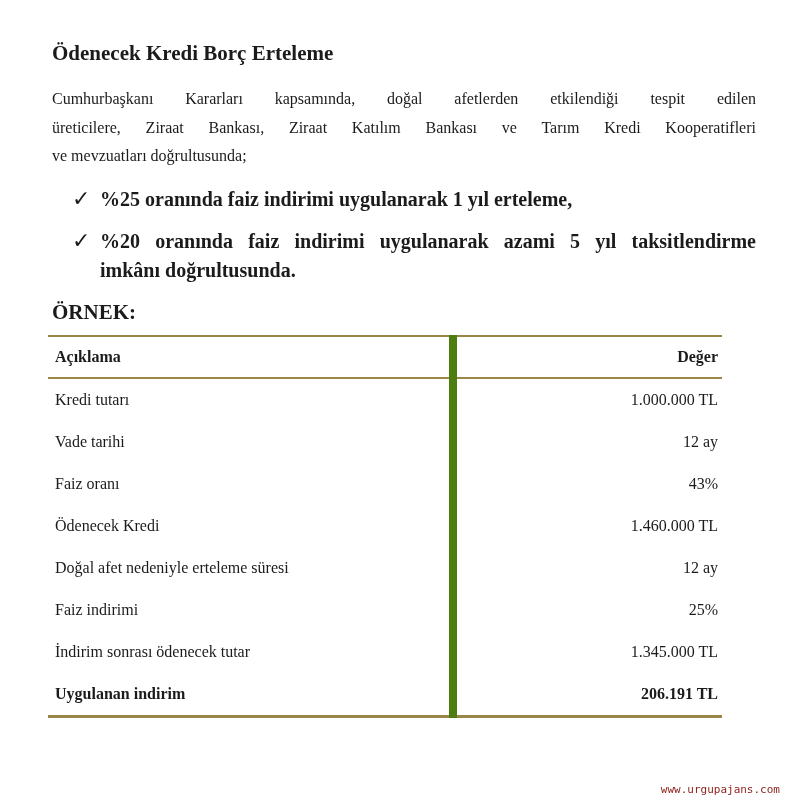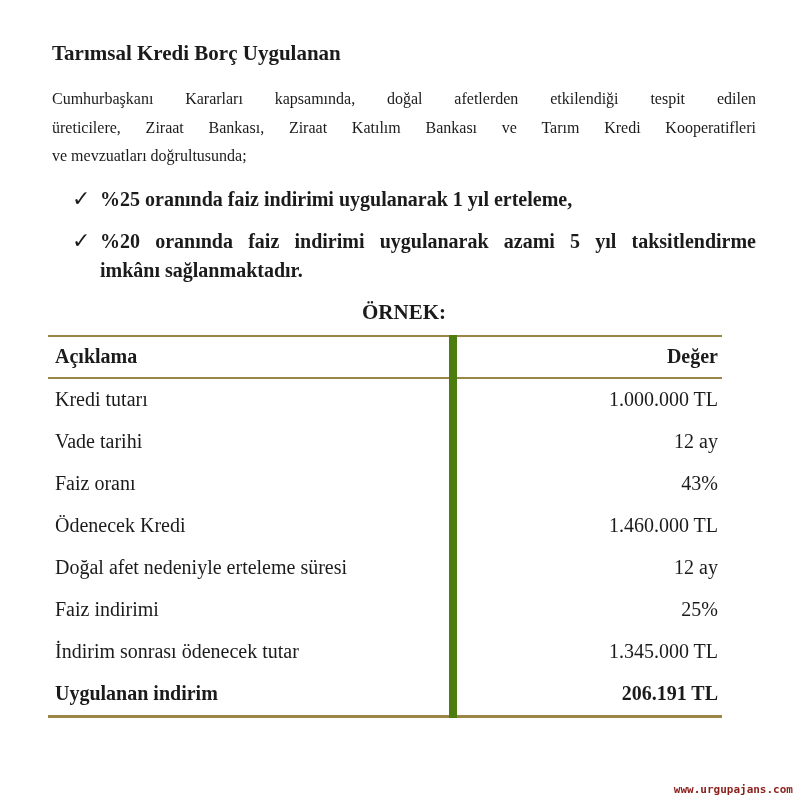--- a/index.html
+++ b/index.html
@@ -53,27 +53,26 @@
     left: 20px;
     top: 0;
     font-weight: normal;
     font-size: 22px;
   }
   .example-heading {
     font-size: 21px;
     font-weight: bold;
     margin: 6px 0 0 0;
     line-height: 26px;
-    text-align: center;
   }
   table.info-table {
     border-collapse: collapse;
     width: 674px;
     margin: 10px 0 0 -4px;
-    font-size: 20px;
+    font-size: 16px;
     table-layout: fixed;
   }
   .info-table col.c-label { width: 405px; }
   .info-table col.c-value { width: 269px; }
   .info-table th, .info-table td {
     padding: 0;
     vertical-align: middle;
   }
   .info-table thead th {
     height: 40px;
@@ -93,50 +92,50 @@
     padding-right: 4px;
     border-left: 8px solid #4d7c0f;
   }
   .info-table th.col-label { padding-left: 7px; }
   .info-table tr.total-row td {
     font-weight: bold;
     border-bottom: 3px solid #9c8647;
   }
   .watermark {
     position: absolute;
-    right: 7px;
+    right: 20px;
     bottom: 12px;
     font-family: "DejaVu Sans Mono", monospace;
     font-size: 11px;
-    font-weight: bold;
+    font-weight: normal;
     color: #8b1f1a;
   }
 </style>
 </head>
 <body>
 
 <div class="page">
 
-  <h1 class="title">Tarımsal Kredi Borç Uygulanan</h1>
+  <h1 class="title">Ödenecek Kredi Borç Erteleme</h1>
 
   <div class="intro">
     <div class="jline">Cumhurbaşkanı Kararları kapsamında, doğal afetlerden etkilendiği tespit edilen</div>
     <div class="jline">üreticilere, Ziraat Bankası, Ziraat Katılım Bankası ve Tarım Kredi Kooperatifleri</div>
     <div class="jline-last">ve mevzuatları doğrultusunda;</div>
   </div>
 
   <ul class="bullets">
     <li class="bullet">
       <span class="marker">✓</span>
       <span class="jline-last">%25 oranında faiz indirimi uygulanarak 1 yıl erteleme,</span>
     </li>
     <li class="bullet">
       <span class="marker">✓</span>
       <div class="jline">%20 oranında faiz indirimi uygulanarak azami 5 yıl taksitlendirme</div>
-      <div class="jline-last">imkânı sağlanmaktadır.</div>
+      <div class="jline-last">imkânı doğrultusunda.</div>
     </li>
   </ul>
 
   <div class="example-heading">ÖRNEK:</div>
 
   <table class="info-table">
     <colgroup>
         <col class="c-label">
         <col class="c-value">
       </colgroup>

